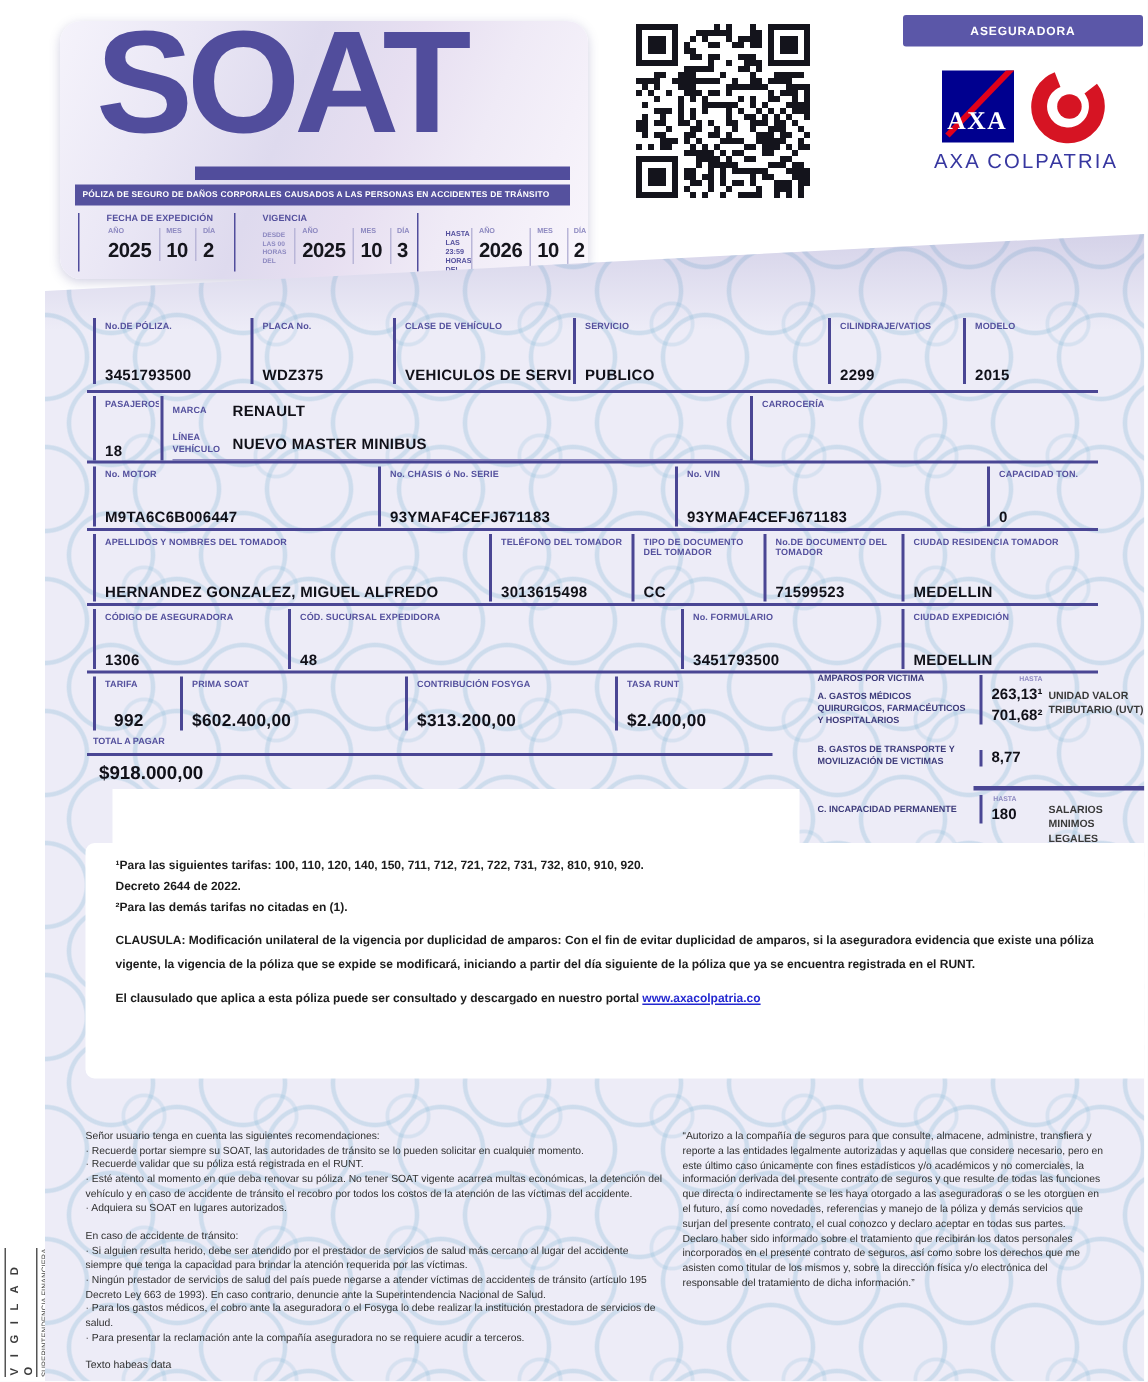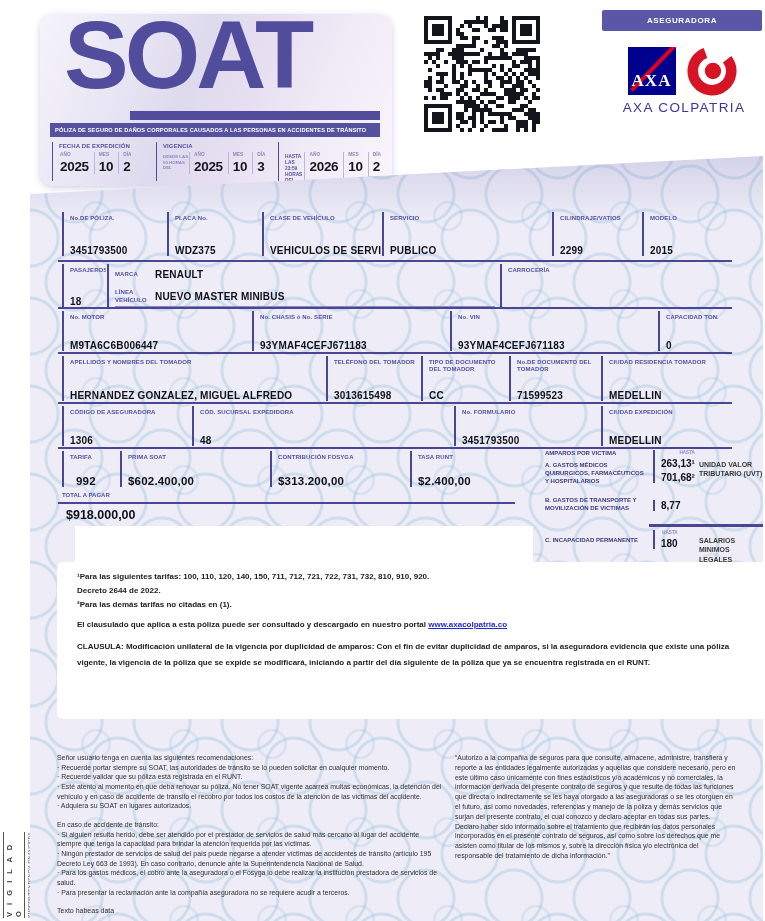--- a/index.html
+++ b/index.html
@@ -14,21 +14,21 @@
 
   
   .hcard{position:absolute;left:40px;top:14px;width:352px;height:172px;border-radius:14px;
          background:linear-gradient(112deg,#f5f3fb 0%,#eae7f5 22%,#dedaee 42%,#e7dff1 58%,#efeaf6 74%,#f9f6fc 100%);
          box-shadow:0 2px 7px rgba(90,85,150,.28);}
   .soat-title{position:absolute;left:24px;top:-16px;font-size:97px;font-weight:800;color:#514d9c;letter-spacing:-4px;line-height:1.18;}
   .soat-underline{position:absolute;left:90px;right:12px;top:97px;height:9px;background:#514d9c;}
   .soat-subtitle{position:absolute;left:10px;right:12px;top:109px;height:14px;background:#55519e;color:#fff;
                  font-size:5.6px;font-weight:bold;letter-spacing:.15px;display:flex;align-items:center;padding-left:5px;box-sizing:border-box;}
   .dates{position:absolute;left:12px;right:6px;top:128px;bottom:5px;display:flex;}
-  .dgroup{border-left:1.5px solid #514d9c;padding:1px 0 0 6px;box-sizing:border-box;}
+  .dgroup{border-left:1.5px solid #514d9c;padding:1px 0 0 18px;box-sizing:border-box;}
   .dtitle{font-size:6px;font-weight:bold;color:#54509d;height:9px;letter-spacing:.1px;}
   .dflex{display:flex;}
   .dside{font-size:4.4px;font-weight:bold;color:#8d89c0;width:26px;line-height:1.25;padding-top:2px;}
   .dside.dark{color:#54509d;font-size:4.8px;}
   .dcol{padding:0 5px 0 4px;border-left:1px solid #b9b6d8;}
   .dcol:first-of-type{border-left:none;padding-left:1px;}
   .dlab{font-size:4.8px;font-weight:bold;color:#8d89c0;}
   .dval{font-size:13.5px;font-weight:bold;color:#15151c;margin-top:2px;letter-spacing:-.3px;}
 
   
@@ -677,22 +677,22 @@
       </div>
 
       <div class="unit" style="top:10px;">UNIDAD VALOR TRIBUTARIO (UVT)</div>
       <div class="unit" style="top:86px;">SALARIOS MINIMOS LEGALES DIARIOS VIGENTES</div>
     </div>
 
     <div class="notes">
       <p>¹Para las siguientes tarifas: 100, 110, 120, 140, 150, 711, 712, 721, 722, 731, 732, 810, 910, 920.</p>
       <p>Decreto 2644 de 2022.</p>
       <p>²Para las demás tarifas no citadas en (1).</p>
+      <p class="sp wide">CLAUSULA: Modificación unilateral de la vigencia por duplicidad de amparos: Con el fin de evitar duplicidad de amparos, si la aseguradora evidencia que existe una póliza vigente, la vigencia de la póliza que se expide se modificará, iniciando a partir del día siguiente de la póliza que ya se encuentra registrada en el RUNT.</p>
       <p class="sp"><span>El clausulado que aplica a esta póliza puede ser consultado y descargado en nuestro portal </span><span class="note-link">www.axacolpatria.co</span></p>
-      <p class="sp wide">CLAUSULA: Modificación unilateral de la vigencia por duplicidad de amparos: Con el fin de evitar duplicidad de amparos, si la aseguradora evidencia que existe una póliza vigente, la vigencia de la póliza que se expide se modificará, iniciando a partir del día siguiente de la póliza que ya se encuentra registrada en el RUNT.</p>
     </div>
 
     <div class="reco-left">
       <p>Señor usuario tenga en cuenta las siguientes recomendaciones:</p>
       <p>· Recuerde portar siempre su SOAT, las autoridades de tránsito se lo pueden solicitar en cualquier momento.</p>
       <p>· Recuerde validar que su póliza está registrada en el RUNT.</p>
       <p>· Esté atento al momento en que deba renovar su póliza. No tener SOAT vigente acarrea multas económicas, la detención del vehículo y en caso de accidente de tránsito el recobro por todos los costos de la atención de las víctimas del accidente.</p>
       <p>· Adquiera su SOAT en lugares autorizados.</p>
       <p class="gap">En caso de accidente de tránsito:</p>
       <p>· Si alguien resulta herido, debe ser atendido por el prestador de servicios de salud más cercano al lugar del accidente siempre que tenga la capacidad para brindar la atención requerida por las víctimas.</p>

